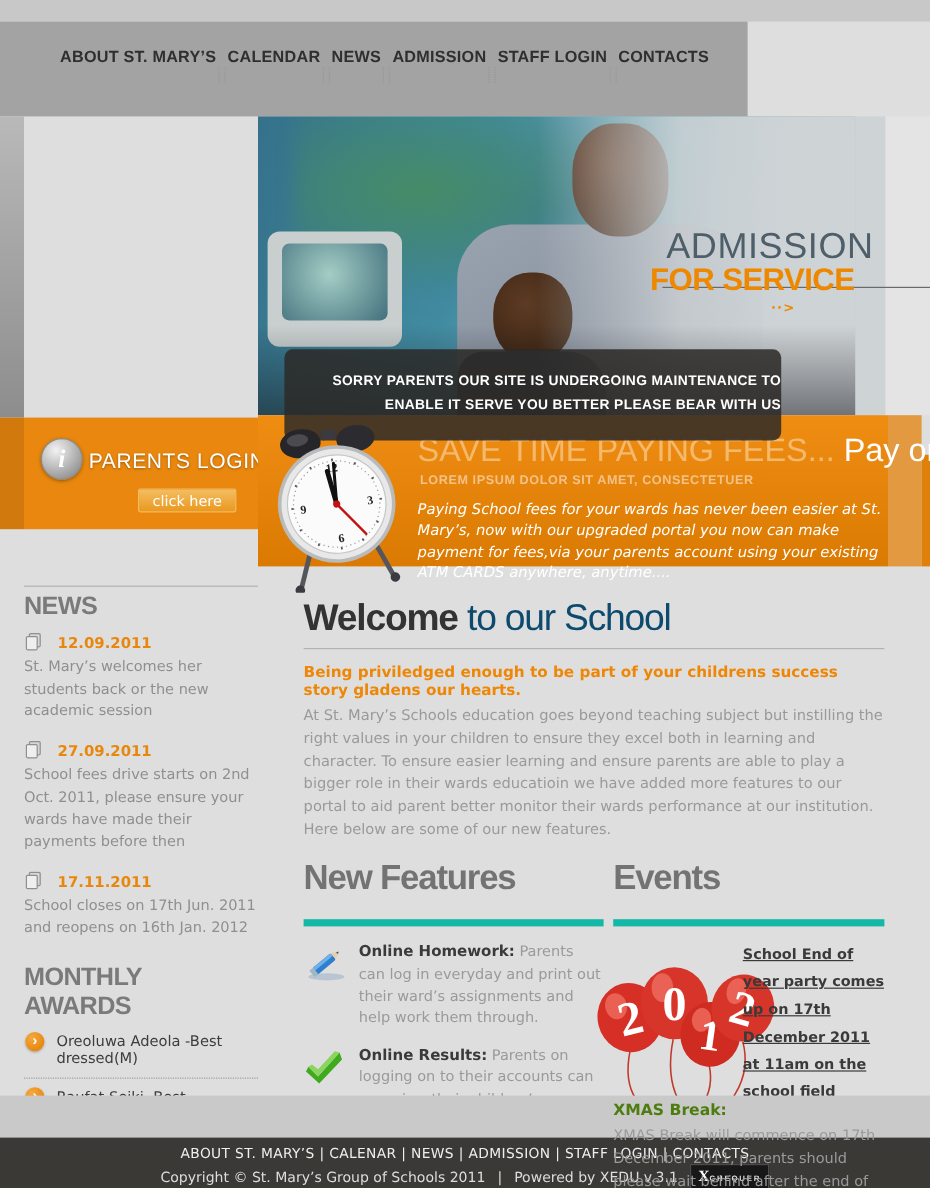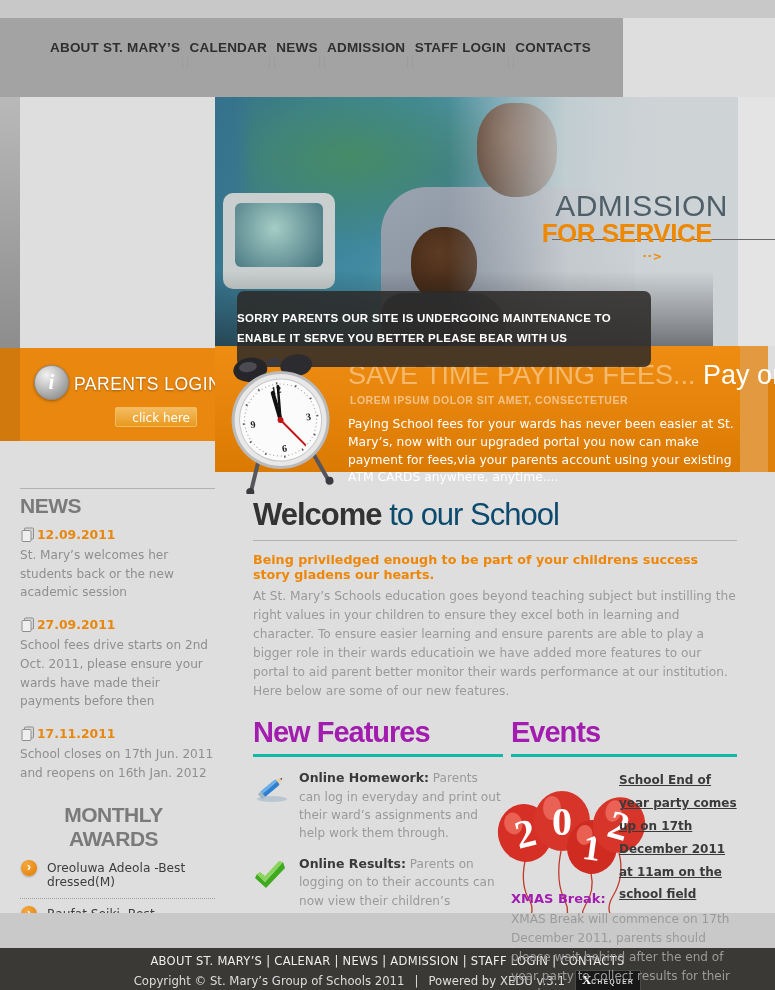--- a/index.html
+++ b/index.html
@@ -55,93 +55,93 @@
   .kb-panel{position:absolute;left:713px;top:97px;width:25px;height:249px;background:#ced3d6;}
   .hero-right{position:absolute;left:738px;top:97px;width:37px;height:249px;background:#e4e4e4;}
   .kb-line{position:absolute;left:552px;top:239px;width:223px;height:1px;background:#6a6a6a;z-index:4;}
   .kb{position:absolute;top:191px;right:47px;text-align:right;z-index:5;font-family:"Liberation Sans",sans-serif;}
   .kb-knowledge{font-size:30px;color:#4e5f69;letter-spacing:.5px;line-height:1;}
   .kb-service{font-size:26px;font-weight:bold;color:#ee8800;letter-spacing:-.5px;line-height:1;margin:-1px 16px 0 0;}
   .kb-arrow{position:absolute;top:250px;right:112px;color:#ee8800;font-weight:bold;font-size:11px;letter-spacing:1px;z-index:5;}
 
   .maintenance{position:absolute;left:237px;top:291px;width:414px;height:76px;z-index:6;
           background:rgba(44,42,40,.86);border-radius:7px;display:flex;flex-direction:column;
-          justify-content:center;text-align:left;color:#fff;
+          justify-content:center;text-align:right;color:#fff;
           font-family:"Liberation Sans",sans-serif;font-weight:bold;font-size:11.5px;
           line-height:1.7;letter-spacing:.3px;}
 
   
   .banner{position:absolute;left:215px;top:346px;width:525px;height:126px;
           background:linear-gradient(180deg,#ef8d13,#db7a02);z-index:1;}
   .banner-light{position:absolute;left:740px;top:346px;width:28px;height:126px;background:#e2993f;}
   .banner-tab{position:absolute;left:768px;top:379px;width:7px;height:93px;background:#df800a;}
   .banner-title{position:absolute;left:348px;top:360px;z-index:3;font-family:"Liberation Sans",sans-serif;
           font-size:27px;white-space:nowrap;}
   .bt-light{color:rgba(255,233,200,.5);}
   .bt-strong{color:#fff;}
   .banner-sub{position:absolute;left:350px;top:394px;z-index:3;font-family:"Liberation Sans",sans-serif;
           font-weight:bold;font-size:10.5px;letter-spacing:.5px;color:#f4c287;}
   .banner-body{position:absolute;left:348px;top:416px;width:398px;z-index:3;color:#fff;
-          font-size:12.3px;line-height:1.45;}
+          font-size:12.3px;line-height:1.45;font-style:italic;}
   .clock{position:absolute;left:220px;top:348px;z-index:7;}
 
   
   .login-strip{position:absolute;left:0;top:348px;width:20px;height:93px;background:#d1790d;}
   .login-panel{position:absolute;left:20px;top:348px;width:195px;height:93px;background:#e9870e;}
   .info-icon{position:absolute;left:14px;top:17px;width:33px;height:33px;border-radius:50%;
           background:radial-gradient(circle at 35% 28%,#f2f2f2,#a8a8a8 62%,#7c7c7c);
           border:1px solid #8b8b8b;color:#fff;text-align:center;
           font:italic bold 21px/32px "Liberation Serif",serif;box-shadow:0 1px 3px rgba(0,0,0,.35);}
   .login-label{position:absolute;left:54px;top:26px;color:#fff;font-family:"Liberation Sans",sans-serif;
           font-size:17.5px;letter-spacing:.5px;text-shadow:0 1px 2px rgba(0,0,0,.35);white-space:nowrap;}
   .click-btn{position:absolute;left:95px;top:59px;width:82px;height:20px;border:1px solid #f3bc62;
           border-radius:2px;background:linear-gradient(#f4bd62,#e9991f);color:#fff;
-          font-size:12px;line-height:19px;text-align:right;cursor:pointer;
+          font-size:12px;line-height:19px;text-align:center;cursor:pointer;
           font-family:"DejaVu Sans",sans-serif;}
 
   
   .sidebar{position:absolute;left:20px;top:488px;width:195px;}
   .side-rule{border-top:1px solid #b2b2b2;margin-bottom:5px;}
   .side-title{margin:0 0 9px;font-family:"Liberation Sans",sans-serif;font-weight:bold;
           font-size:21px;color:#7a7a7a;letter-spacing:-.5px;}
   .news-item{margin-bottom:15px;}
-  .news-head{display:flex;align-items:flex-start;gap:1px;margin-bottom:3px;}
+  .news-head{display:flex;align-items:center;gap:12px;margin-bottom:3px;}
   .news-date{font-weight:bold;font-size:12.4px;color:#e8870c;}
   .news-text{font-size:12.1px;color:#8f8f8f;line-height:1.55;}
   .awards{margin-top:20px;}
-  .awards-title-row{display:flex;align-items:center;margin-bottom:2px;text-align:center;}
+  .awards-title-row{display:flex;align-items:center;margin-bottom:2px;}
   .awards-line{flex:1;border-top:1px solid #b2b2b2;margin-left:8px;}
   .award{position:relative;padding:8px 0 9px 27px;border-bottom:1px dotted #9f9f9f;
           font-size:12.2px;color:#3d3d3d;}
   .award-bullet{position:absolute;left:1px;top:7px;width:16px;height:16px;border-radius:50%;
           background:radial-gradient(circle at 35% 30%,#f6a83e,#e07c02);color:#fff;text-align:center;
           font:bold 12px/15px "Liberation Sans",sans-serif;box-shadow:0 1px 2px rgba(0,0,0,.25);}
 
   
   .main{position:absolute;left:253px;top:497px;width:484px;}
   .welcome-h{font-family:"Liberation Sans",sans-serif;letter-spacing:-1px;border-bottom:1px solid #b2b2b2;
           padding-bottom:7px;white-space:nowrap;}
   .welcome-strong{font-weight:bold;font-size:31px;color:#333;}
   .welcome-light{font-size:31px;color:#0c4a6e;}
   .lead{margin-top:11px;font-weight:bold;font-size:12.7px;color:#ee8606;}
   .intro{margin-top:5px;font-size:12.2px;color:#9a9a9a;line-height:1.55;}
   .cols{display:flex;margin-top:16px;}
   .col-f{width:250px;}
   .col-e{width:226px;margin-left:8px;}
   .col-title{margin:0;font-family:"Liberation Sans",sans-serif;font-weight:bold;font-size:29px;
-          color:#a21caf;letter-spacing:-1px;border-bottom:3px solid #14b8a6;padding-bottom:5px;}
+          color:#737373;letter-spacing:-1px;border-bottom:6px solid #14b8a6;padding-bottom:17px;}
   .feat{display:flex;margin-top:12px;}
   .feat-icon{width:46px;flex:none;padding-top:3px;}
   .feat-txt{font-size:12.1px;color:#9a9a9a;line-height:1.5;}
   .feat-txt b{color:#3a3a3a;font-size:12.5px;}
   .ev-top{position:relative;height:130px;}
   .balloons{position:absolute;left:-16px;top:4px;overflow:visible;}
   .ev-highlight{position:absolute;right:0;top:12px;width:118px;font-weight:bold;font-size:12px;
           color:#3a3a3a;line-height:1.9;text-decoration:underline;}
-  .xmas-label{font-weight:bold;font-size:13px;color:#a21caf;margin-top:4px;position:relative;z-index:2;}
+  .xmas-label{font-weight:bold;font-size:13px;color:#4d7c0f;margin-top:16px;position:relative;z-index:2;}
   .xmas-text{font-size:12.1px;color:#9a9a9a;line-height:1.55;margin-top:4px;position:relative;z-index:2;}
 
   
   .bottom-band{position:absolute;left:0;top:913px;width:775px;height:35px;background:#c9c9c9;}
   .footer{position:absolute;left:0;top:948px;width:775px;height:42px;background:#3b3936;text-align:center;}
   .f-nav{padding-top:6px;font-size:11.5px;color:#eee;letter-spacing:.3px;cursor:pointer;}
   .f-copy{margin-top:2px;font-size:11.7px;color:#ddd;display:flex;justify-content:center;
           align-items:center;gap:10px;}
   .badge{display:inline-flex;align-items:baseline;background:#181818;border:1px solid #4a4a4a;
           padding:1px 6px 2px;cursor:pointer;}

